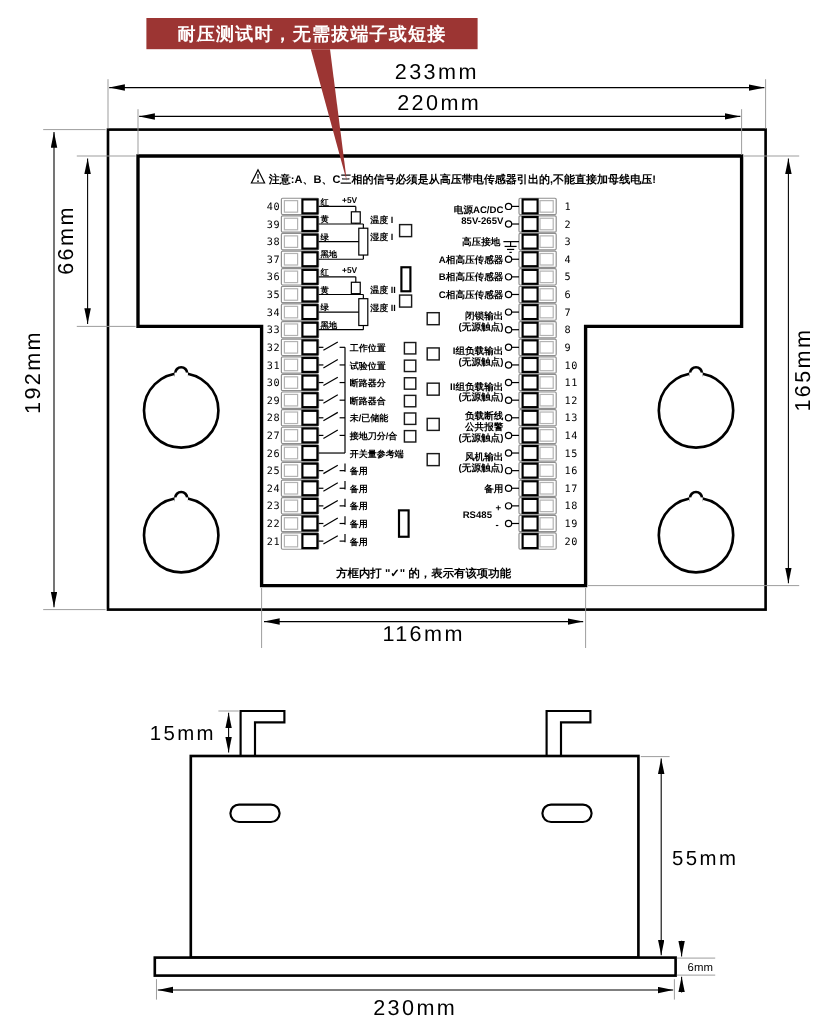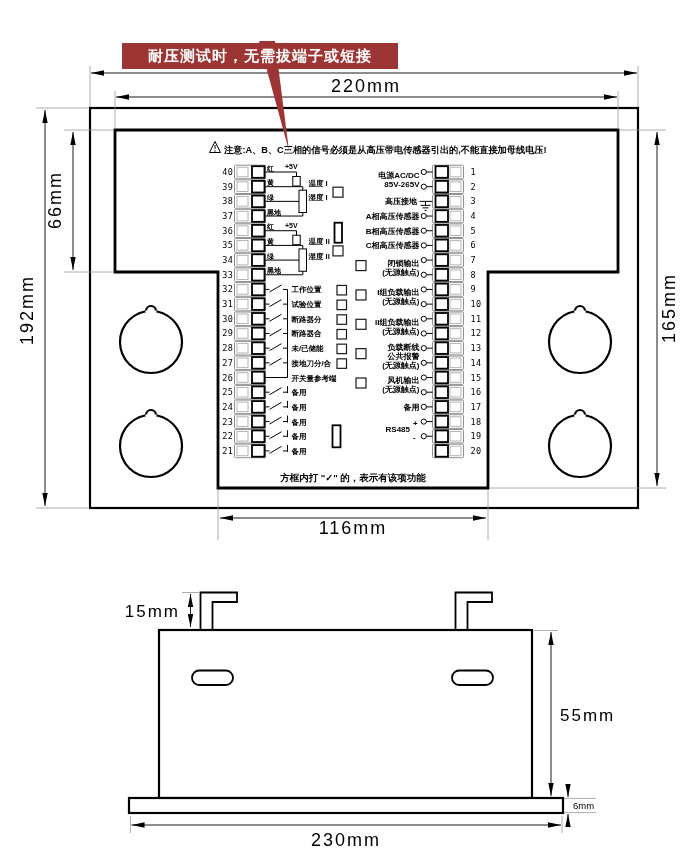--- a/index.html
+++ b/index.html
@@ -596,15 +596,15 @@
       <line class="s-dim" x1="568" y1="784" x2="568" y2="797" marker-end="url(#ar)"></line>
       <line class="s-dim" x1="568" y1="827" x2="568" y2="814" marker-end="url(#ar)"></line>
     </g>
     <text class="dim-m" x="180" y="617" text-anchor="end">15mm</text>
     <text class="dim-m" x="560" y="721" text-anchor="start">55mm</text>
     <text class="dim-sm" x="573" y="809" text-anchor="start">6mm</text>
     <text class="dim" x="346" y="846" text-anchor="middle">230mm</text>
   </g>
 </svg>
 
-<div class="banner" style="background: rgb(156, 53, 51); margin-top: 28px;">耐压测试时，无需拔端子或短接</div>
+<div class="banner" style="background: rgb(156, 53, 51);">耐压测试时，无需拔端子或短接</div>
 
 </div>
 
 </body></html>

